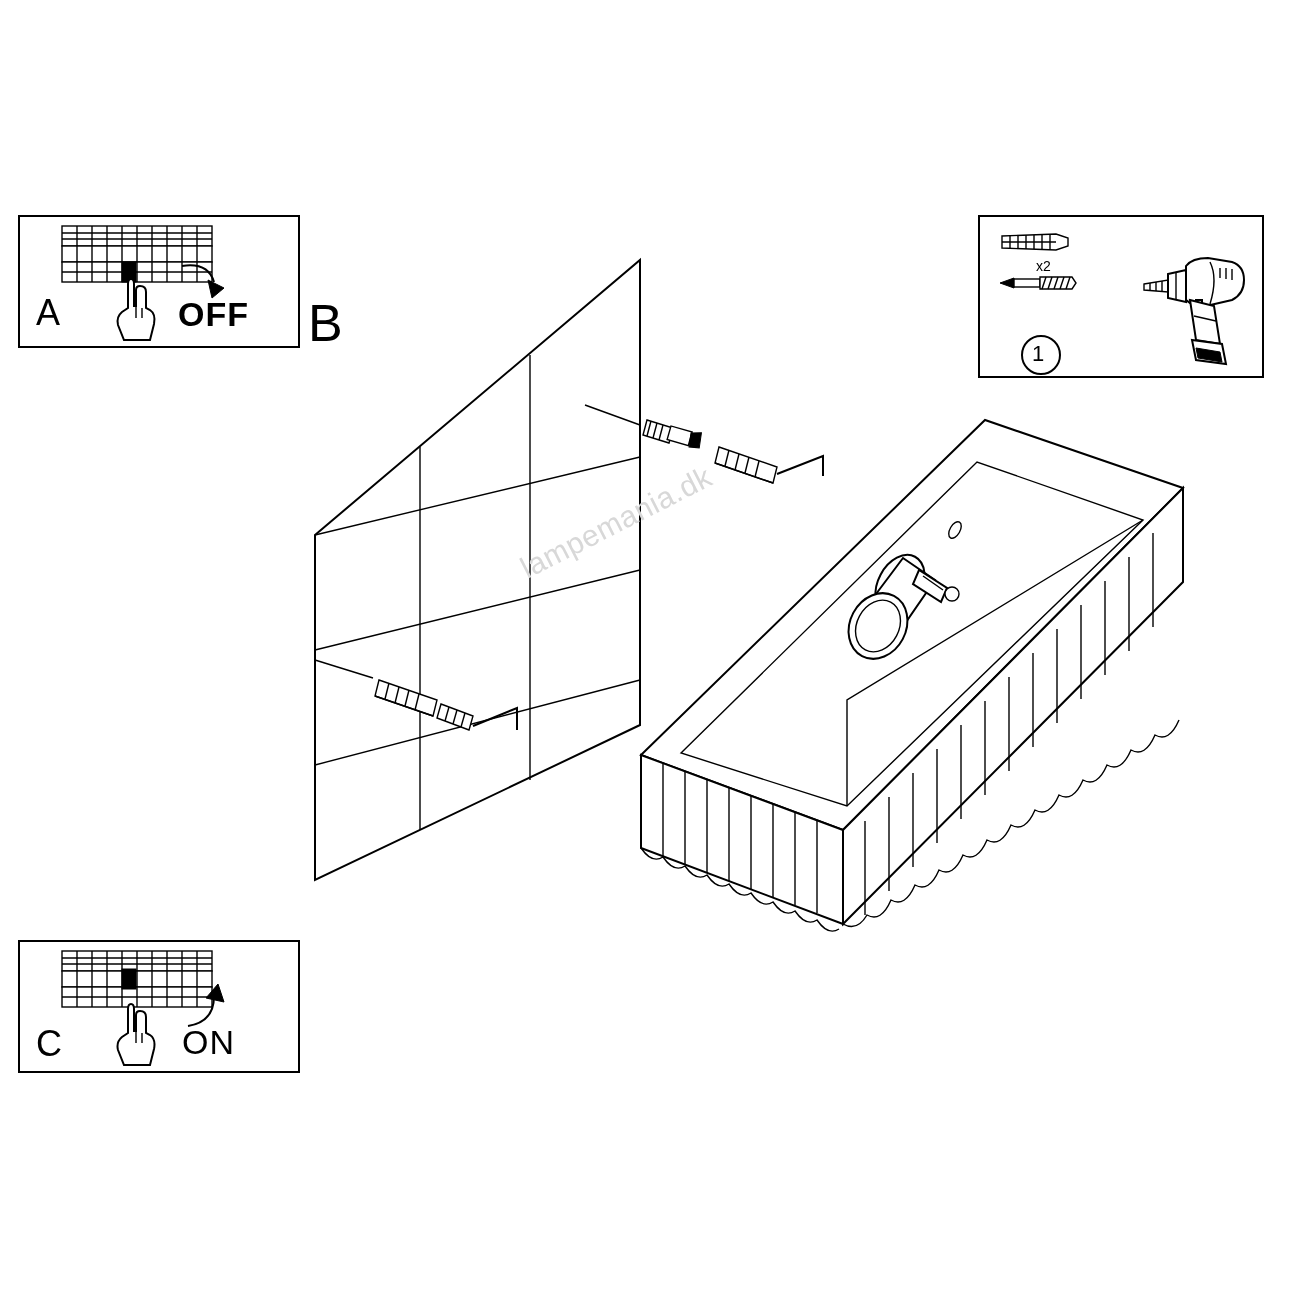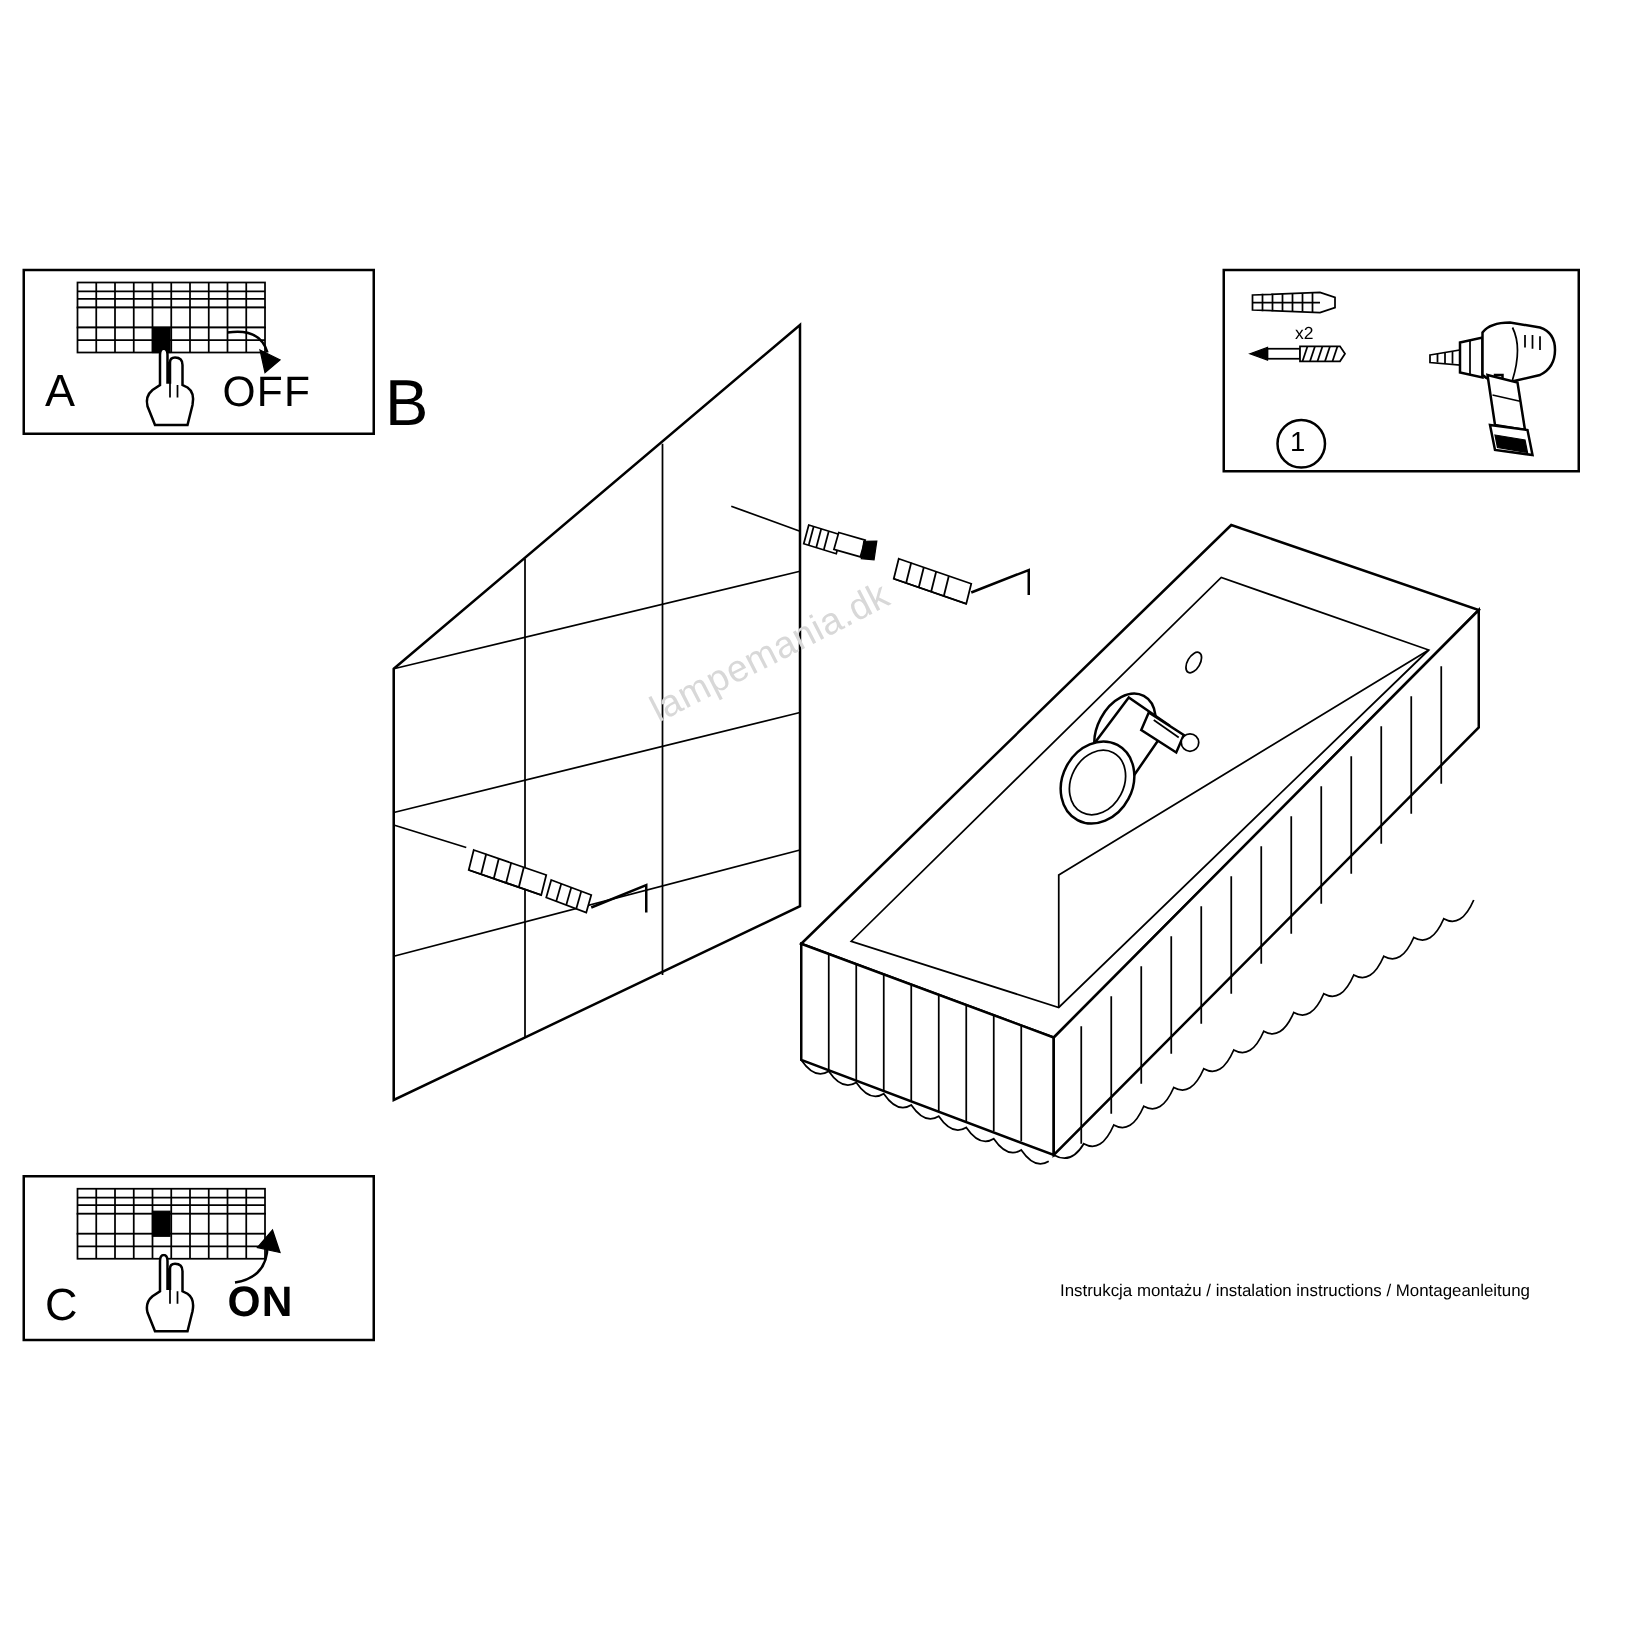--- a/index.html
+++ b/index.html
@@ -28,37 +28,37 @@
     border: 2px solid #000;
     background: #fff;
     box-sizing: border-box;
   }
   #panel-a-letter {
     left: 36px; top: 295px;
     font-size: 36px; line-height: 36px;
   }
   #panel-a-state {
     left: 178px; top: 295px;
-    font-size: 34px; font-weight: normal; letter-spacing: 1px;
+    font-size: 34px; font-weight: bold; letter-spacing: 1px;
   }
 
   
   #panel-c {
     left: 18px; top: 940px; width: 282px; height: 133px;
     border: 2px solid #000;
     background: #fff;
     box-sizing: border-box;
   }
   #panel-c-letter {
     left: 36px; top: 1026px;
     font-size: 36px; line-height: 36px;
   }
   #panel-c-state {
     left: 182px; top: 1023px;
-    font-size: 34px; font-weight: bold; letter-spacing: 1px;
+    font-size: 34px; font-weight: normal; letter-spacing: 1px;
   }
 
   
   #panel-1 {
     left: 978px; top: 215px; width: 286px; height: 163px;
     border: 2px solid #000;
     background: #fff;
     box-sizing: border-box;
   }
   #panel-1-qty {
@@ -433,16 +433,15 @@
         <circle class="fillw-thin" cx="657" cy="354" r="7"></circle>
       </g>
 
       <ellipse class="thin" cx="660" cy="290" rx="5" ry="9" transform="rotate(30 660 290)"></ellipse>
     </svg>
   </div>
 
   <div class="abs" id="watermark">lampemania.dk</div>
 
   <div class="abs" id="caption">
-    <div>Instrukcja montażu / instalation instructions / Montageanleitung</div>
   </div>
 
 </div>
 
 </body></html>

